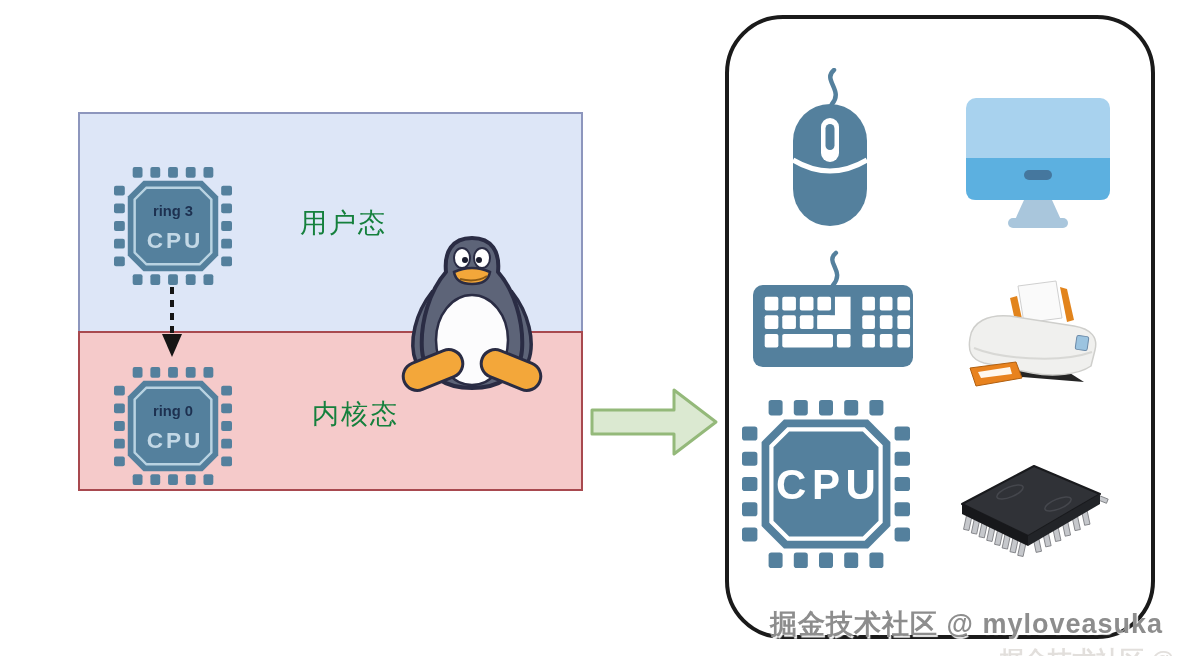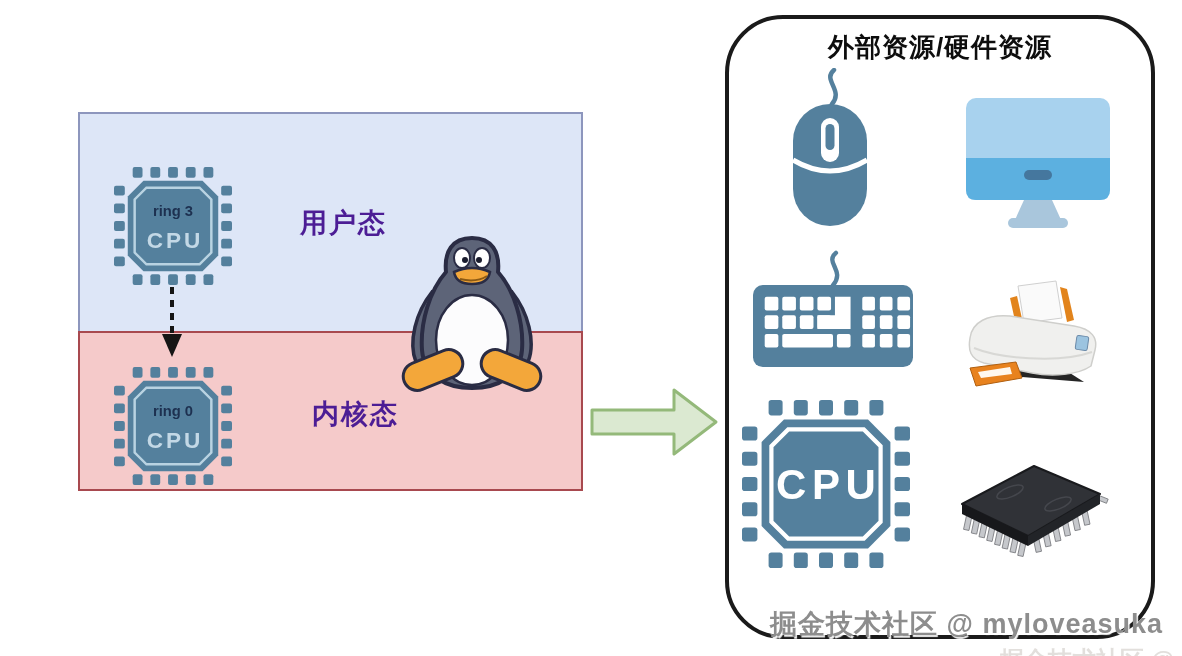--- a/index.html
+++ b/index.html
@@ -5,21 +5,21 @@
   html,body{margin:0;padding:0;background:#fff;}
   .stage{
     position:relative;width:1182px;height:656px;background:#ffffff;
     overflow:hidden;font-family:"Liberation Sans",sans-serif;
   }
   .abs{position:absolute;}
   
   .zone{position:absolute;box-sizing:border-box;}
   .zone-user{left:78px;top:112px;width:505px;height:219px;background:#dde6f7;border:2px solid #8d96bd;border-bottom:none;}
   .zone-kernel{left:78px;top:331px;width:505px;height:160px;background:#f5caca;border:2px solid #a8494f;}
-  .zone-label{position:absolute;font-size:27px;font-weight:bold;color:#4c1d95;letter-spacing:2px;}
+  .zone-label{position:absolute;font-size:27px;font-weight:normal;color:#15803d;letter-spacing:2px;}
   .label-user{left:300px;top:205px;}
   .label-kernel{left:312px;top:396px;}
   
   .chip-ring-text{font-size:15px;font-weight:600;fill:#1d3050;}
   .chip-cpu-text{font-size:23px;font-weight:bold;fill:#c3d8e6;letter-spacing:3px;}
   .chip-cpu-big-text{font-size:30px;font-weight:bold;fill:#ffffff;letter-spacing:4px;}
   
   .hw-panel{
     position:absolute;left:725px;top:15px;width:430px;height:624px;
     box-sizing:border-box;border:4px solid #1a1a1a;border-radius:58px;background:#fff;
@@ -133,21 +133,20 @@
 
     <rect x="6" y="126" width="62" height="28" rx="14" fill="#f3a73a" stroke="#2a2c44" stroke-width="3" transform="rotate(-22 37 140)"></rect>
     <rect x="84" y="126" width="62" height="28" rx="14" fill="#f3a73a" stroke="#2a2c44" stroke-width="3" transform="rotate(22 115 140)"></rect>
   </svg>
 
   <svg class="abs" style="left:588px;top:380px;" width="134" height="84" viewBox="0 0 134 84">
     <polygon points="4,30 86,30 86,10 128,42 86,74 86,54 4,54" fill="#dbe9d1" stroke="#94b97a" stroke-width="3" stroke-linejoin="round"></polygon>
   </svg>
 
   <div class="hw-panel"></div>
-  <div class="hw-title">外部资源/硬件资源</div>
 
   <svg class="abs" style="left:782px;top:68px;" width="96" height="165" viewBox="0 0 96 165">
     <path d="M52,2 C 40,12 62,22 50,36" fill="none" stroke="#54809d" stroke-width="4.5" stroke-linecap="round"></path>
     <rect x="11" y="36" width="74" height="122" rx="37" fill="#54809d"></rect>
     <path d="M11,92 Q48,114 85,92" fill="none" stroke="#ffffff" stroke-width="5"></path>
     <rect x="39" y="50" width="18" height="44" rx="9" fill="#ffffff"></rect>
     <rect x="43.5" y="56" width="9" height="26" rx="4.5" fill="#54809d"></rect>
   </svg>
 
   <svg class="abs" style="left:960px;top:92px;" width="156" height="140" viewBox="0 0 156 140">

